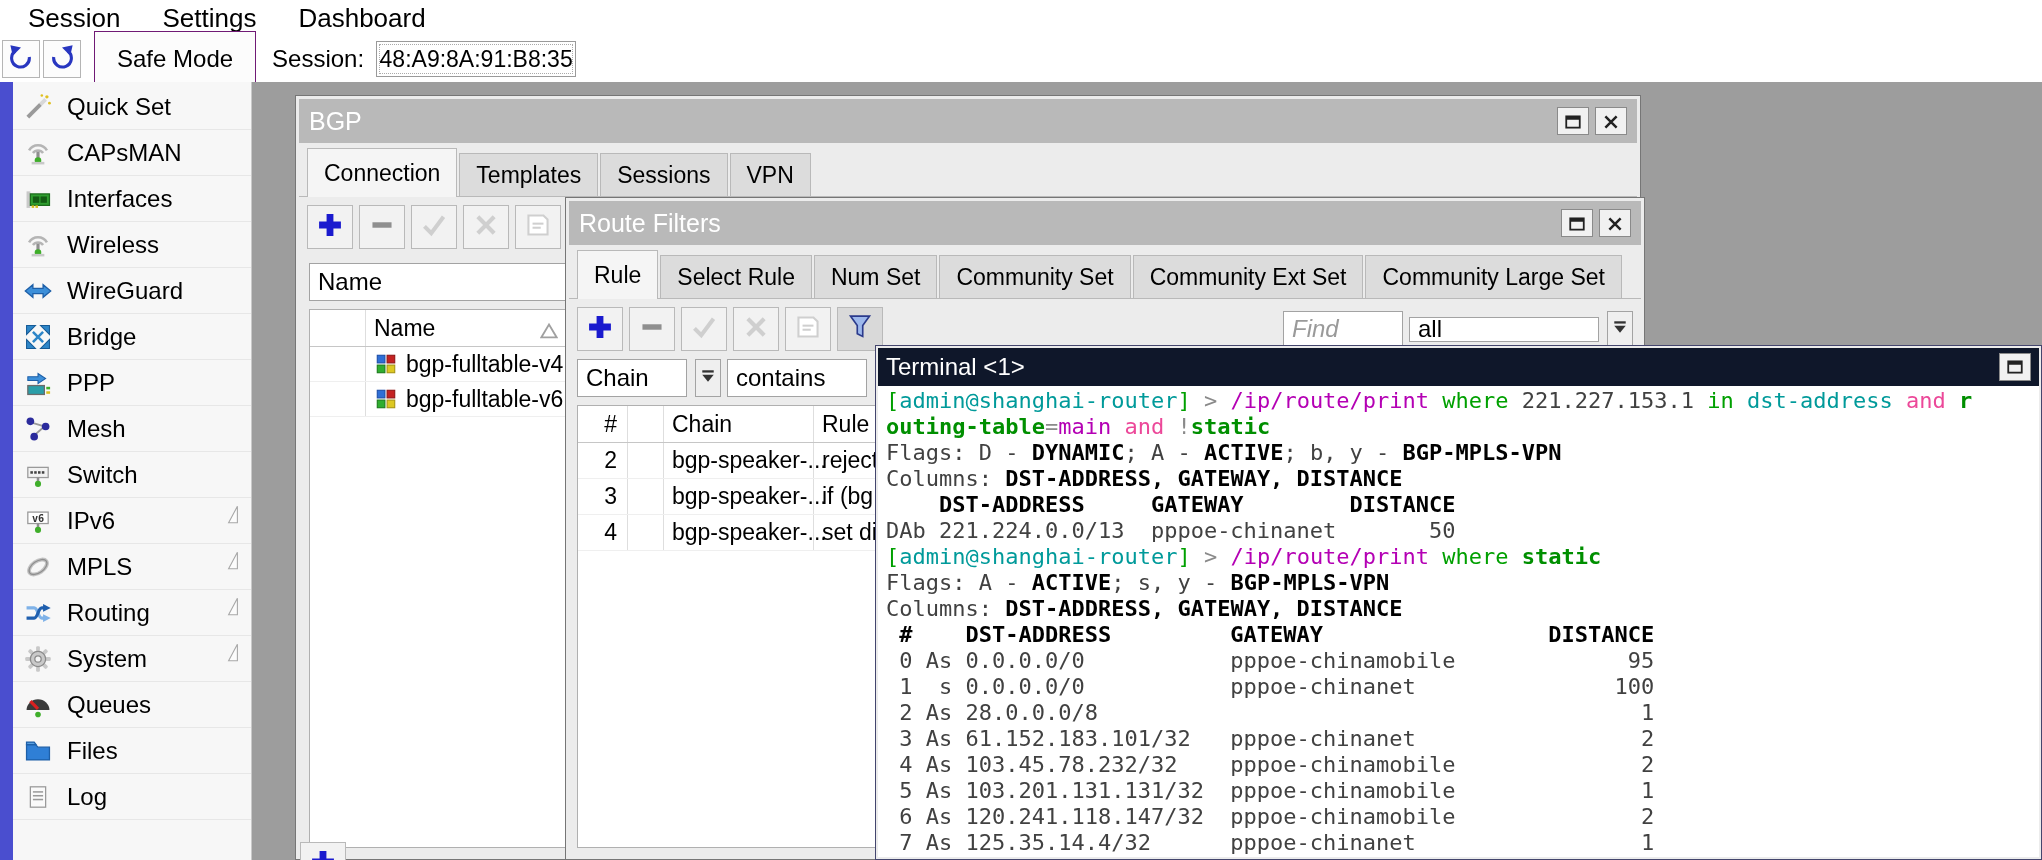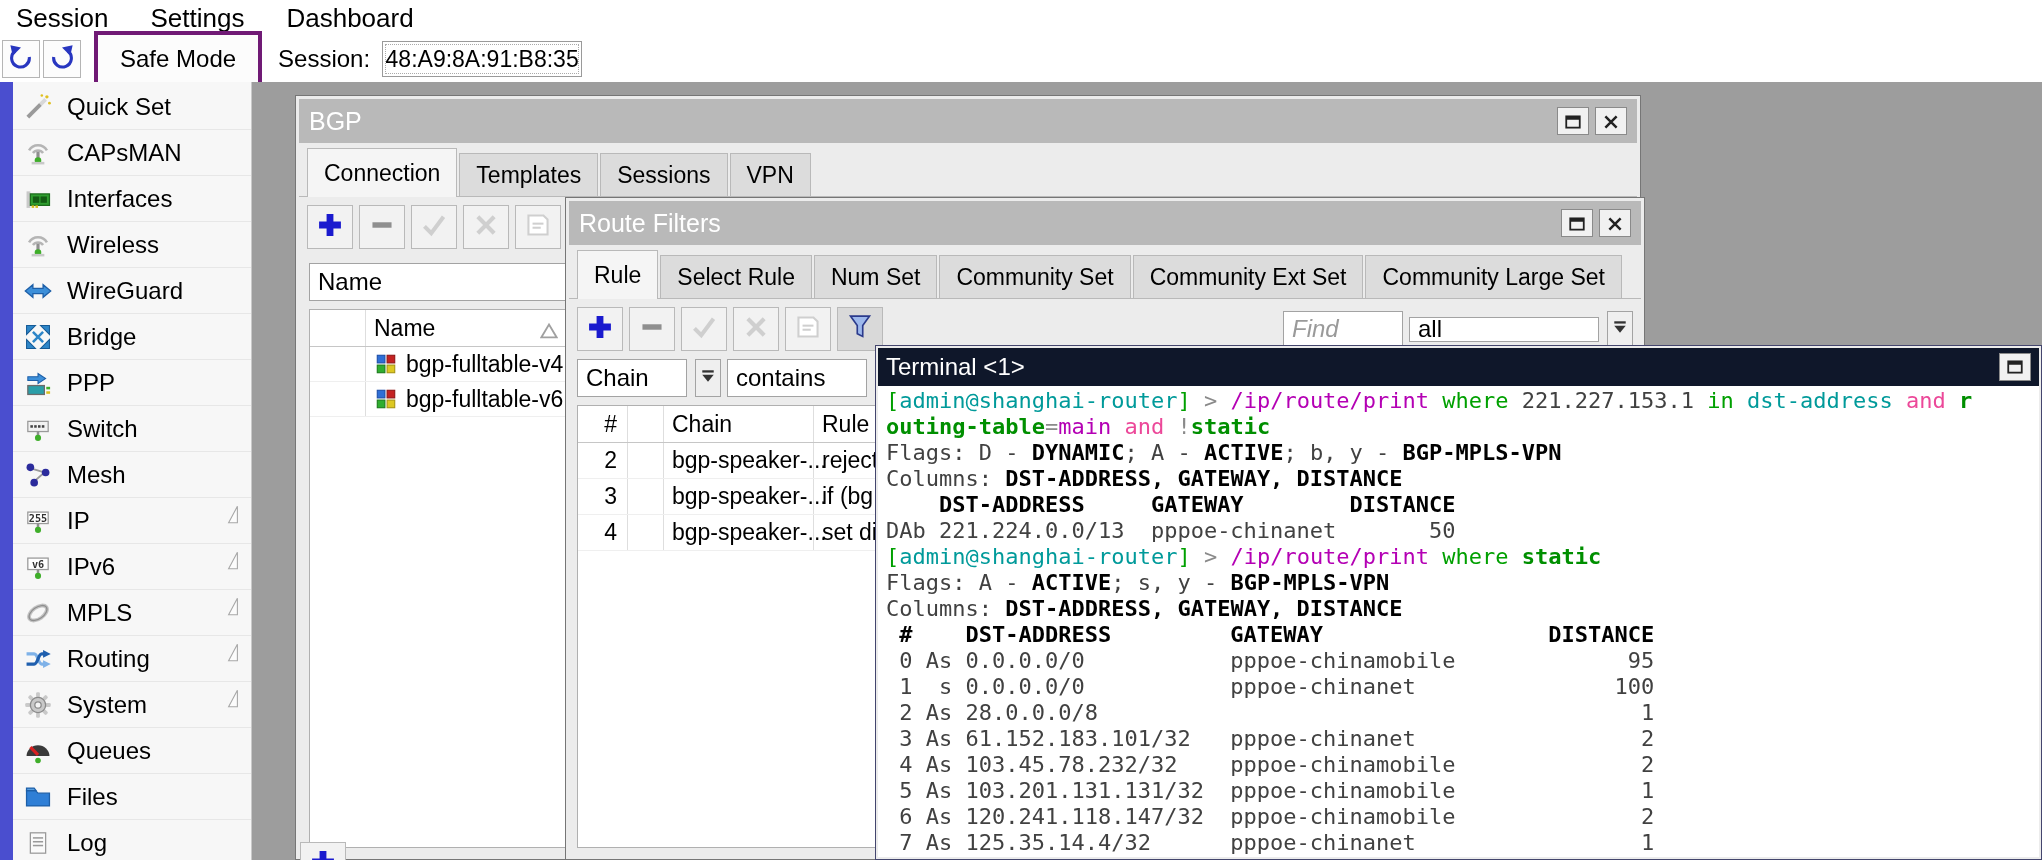--- a/index.html
+++ b/index.html
@@ -1,24 +1,24 @@
 <!DOCTYPE html>
 <html><head>
 <meta charset="utf-8">
 <style>
   html,body{margin:0;padding:0;background:#fff;}
   #screen{position:relative;width:2042px;height:860px;overflow:hidden;background:#fff;
     font-family:"Liberation Sans",sans-serif;color:#000;}
   
-  #menubar{position:absolute;left:0;top:0;width:100%;height:36px;background:#fff;display:flex;align-items:center;padding-left:12px;box-sizing:border-box;}
+  #menubar{position:absolute;left:0;top:0;width:100%;height:36px;background:#fff;display:flex;align-items:center;padding-left:24px;box-sizing:border-box;}
   .menu-item{font-size:26px;padding:0 20px 0 4px;margin-right:18px;cursor:default;}
   
   #main-toolbar{position:absolute;left:0;top:36px;width:100%;height:46px;background:#fff;display:flex;align-items:center;box-sizing:border-box;padding-left:2px;}
   .tool-btn{width:38px;height:38px;border:1px solid #b5b5b5;background:#fcfcfc;display:flex;align-items:center;justify-content:center;margin-right:3px;box-sizing:border-box;}
-  .safe-mode{height:56px;padding:0 22px;border:4px solid #701a75;background:#fcfcfc;font-size:24px;margin-left:10px;font-family:inherit;}
+  .safe-mode{height:56px;padding:0 22px;border:1px solid #701a75;background:#fcfcfc;font-size:24px;margin-left:10px;font-family:inherit;}
   .session-label{font-size:24px;margin-left:16px;}
   .session-value{width:200px;height:36px;border:1px solid #9a9a9a;outline:1px dotted #aaa;outline-offset:-4px;background:#fff;display:flex;align-items:center;justify-content:center;font-size:23px;margin-left:12px;box-sizing:border-box;}
   
   #desktop{position:absolute;left:252px;top:82px;right:0;bottom:0;background:#9d9d9d;}
   #sidebar{position:absolute;left:0;top:82px;width:252px;bottom:0;background:#f7f7f7;border-right:1px solid #c9c9c9;box-sizing:border-box;}
   #sidebar .accent{position:absolute;left:0;top:0;width:13px;height:100%;background:#4a4ecf;}
   #side-items{position:absolute;left:13px;top:2px;right:0;}
   .side-item{height:45px;display:flex;align-items:center;padding-left:10px;border-bottom:1px solid #e7e7e7;position:relative;}
   .side-item .s-icon{width:30px;height:30px;display:flex;align-items:center;justify-content:center;}
   .side-item .s-label{font-size:24px;margin-left:14px;white-space:nowrap;}
@@ -169,55 +169,41 @@
               <rect x="3" y="13" width="13" height="7" fill="#2a9ea8" stroke="#6b6b6b"></rect>
               <rect x="17.5" y="14" width="3" height="2" fill="#3fae2a"></rect>
               <rect x="17.5" y="17.5" width="3" height="2" fill="#d8c020"></rect>
             </svg>
           </span>
           <span class="s-label">PPP</span>
         </div>
         <div class="side-item">
           <span class="s-icon">
             <svg width="28" height="28" viewBox="0 0 22 22">
+              <path d="M6,6 L16,9 M16,9 L8,16" stroke="#9a9a9a" stroke-width="1.5" fill="none"></path>
+              <circle cx="5" cy="5" r="3" fill="#2b2b9c"></circle>
+              <circle cx="17" cy="9" r="3" fill="#2b2b9c"></circle>
+              <circle cx="8" cy="17" r="3" fill="#2b2b9c"></circle>
+            </svg>
+          </span>
+          <span class="s-label">Mesh</span>
+        </div>
+        <div class="side-item">
+          <span class="s-icon">
+            <svg width="28" height="28" viewBox="0 0 22 22">
               <rect x="3" y="5" width="16" height="8" fill="#f2f2f2" stroke="#9a9a9a"></rect>
               <rect x="5" y="8" width="2" height="2" fill="#444"></rect>
               <rect x="8" y="8" width="2" height="2" fill="#444"></rect>
               <rect x="11" y="8" width="2" height="2" fill="#444"></rect>
               <rect x="14" y="8" width="2" height="2" fill="#444"></rect>
               <line x1="11" y1="13" x2="11" y2="17" stroke="#8f8f8f" stroke-width="2"></line>
               <circle cx="11" cy="18" r="2.4" fill="#3fae2a"></circle>
             </svg>
           </span>
           <span class="s-label">Switch</span>
-        </div>
-        <div class="side-item">
-          <span class="s-icon">
-            <svg width="28" height="28" viewBox="0 0 22 22">
-              <path d="M6,6 L16,9 M16,9 L8,16" stroke="#9a9a9a" stroke-width="1.5" fill="none"></path>
-              <circle cx="5" cy="5" r="3" fill="#2b2b9c"></circle>
-              <circle cx="17" cy="9" r="3" fill="#2b2b9c"></circle>
-              <circle cx="8" cy="17" r="3" fill="#2b2b9c"></circle>
-            </svg>
-          </span>
-          <span class="s-label">Mesh</span>
-        </div>
-        <div class="side-item">
-          <span class="s-icon">
-            <svg width="28" height="28" viewBox="0 0 22 22">
-              <rect x="3" y="4" width="16" height="9" fill="#fff" stroke="#9a9a9a"></rect>
-              <text x="11" y="11.5" font-size="8" font-weight="bold" text-anchor="middle" fill="#333" font-family="DejaVu Sans Mono,monospace">255</text>
-              <line x1="11" y1="13" x2="11" y2="17" stroke="#8f8f8f" stroke-width="2"></line>
-              <circle cx="11" cy="18" r="2.4" fill="#3fae2a"></circle>
-            </svg>
-          </span>
-          <span class="s-label">IP</span>
-          <span class="s-arrow"><svg width="16" height="22" viewBox="0 0 14 20">
-              <path d="M3,18 L11,3 L11,18 Z" fill="#fcfcfc" stroke="#a8a8a8" stroke-width="1"></path>
-            </svg></span>
         </div>
         <div class="side-item">
           <span class="s-icon">
             <svg width="28" height="28" viewBox="0 0 22 22">
               <rect x="3" y="4" width="16" height="9" fill="#fff" stroke="#9a9a9a"></rect>
               <text x="11" y="11.5" font-size="8" font-weight="bold" text-anchor="middle" fill="#333" font-family="DejaVu Sans Mono,monospace">v6</text>
               <line x1="11" y1="13" x2="11" y2="17" stroke="#8f8f8f" stroke-width="2"></line>
               <circle cx="11" cy="18" r="2.4" fill="#3fae2a"></circle>
             </svg>
           </span>

